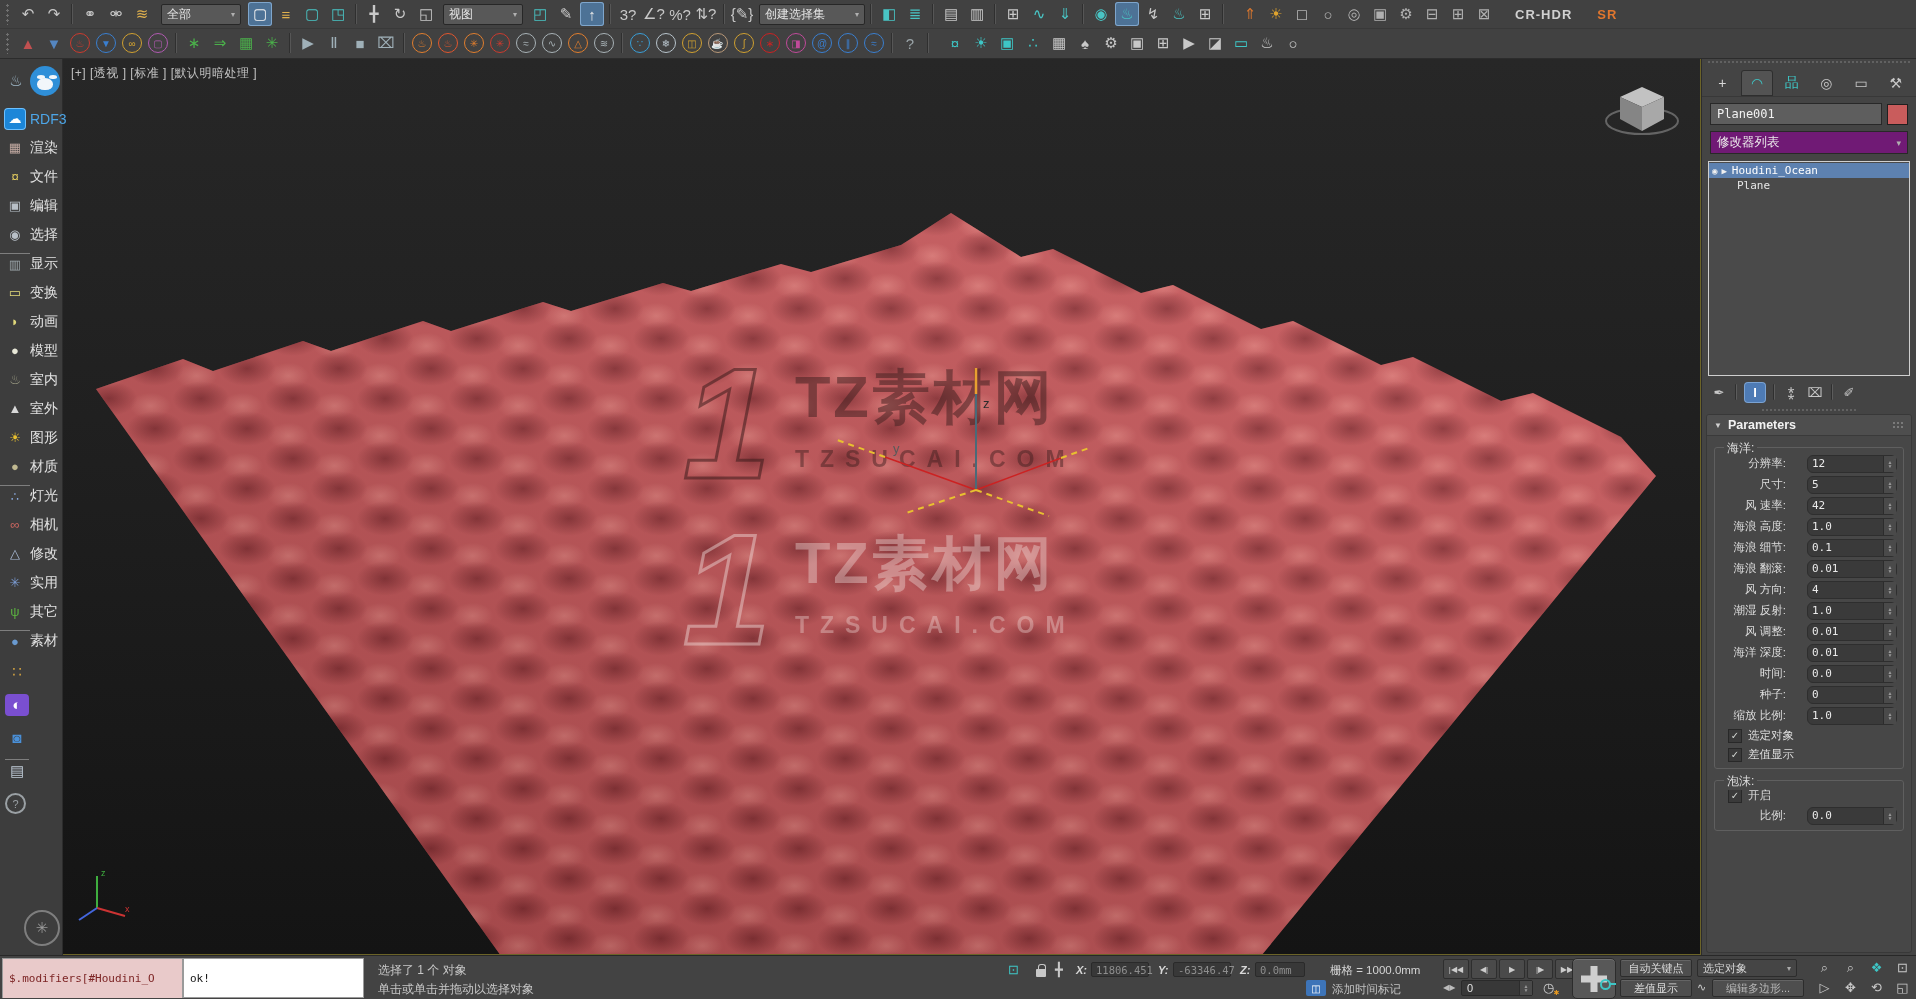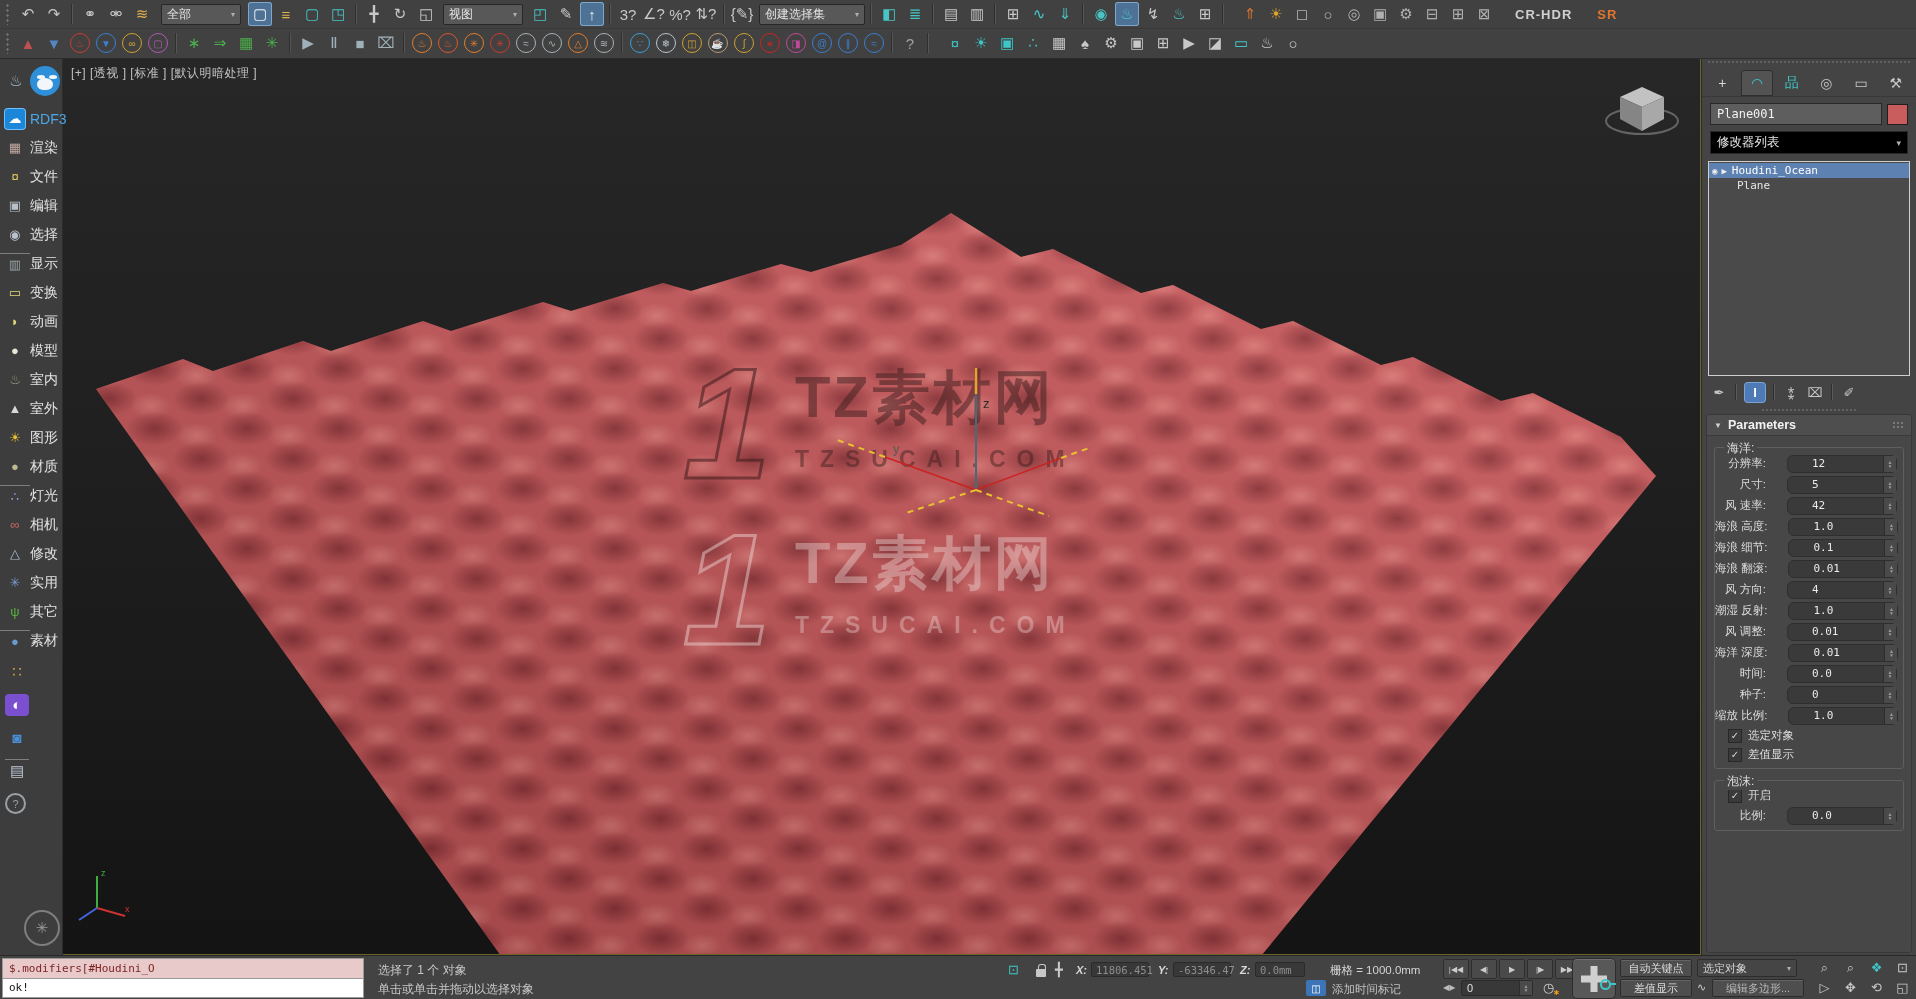--- a/index.html
+++ b/index.html
@@ -82,21 +82,21 @@
         border-left:1px solid #2c2c2c;z-index:5;display:flex;flex-direction:column;overflow:hidden;box-sizing:border-box;}
   .rgrip{height:4px;margin:3px 6px 1px;border-top:2px dotted #616161;}
   .rtabs{display:flex;height:28px;padding:0 3px;border-bottom:1px solid #383838;}
   .rtab{flex:1;display:flex;align-items:center;justify-content:center;font-size:14px;margin:2px 1px 0;
         border-radius:3px 3px 0 0;}
   .rtab[data-sel]{background:#535353;box-shadow:inset 0 0 0 1px #2e2e2e;}
   .rname{display:flex;align-items:center;gap:5px;padding:6px 8px 3px;}
   .namefield{flex:1;height:20px;background:#5e5e5e;border:1px solid #282828;color:#f2f2f2;
         font:12px "DejaVu Sans Mono",monospace;display:flex;align-items:center;padding-left:6px;}
   .swatch{width:19px;height:19px;border:1px solid #202020;flex:none;}
-  .modlist{height:21px;margin:3px 8px 7px;background:#000000;border:1px solid #282828;display:flex;
+  .modlist{height:21px;margin:3px 8px 7px;background:#701a75;border:1px solid #282828;display:flex;
         align-items:center;justify-content:space-between;padding:0 6px;font-size:12.5px;color:#ececec;}
   .modlist::after{content:"▾";font-size:9px;color:#b0b0b0;}
   .qgrid{display:grid;grid-template-columns:1fr 1fr;gap:4px;margin:0 8px 8px;}
   .qbtn{height:19px;background:#565656;border:1px solid #2d2d2d;box-shadow:inset 0 1px 0 #6d6d6d;
         border-radius:2px;display:flex;align-items:center;justify-content:center;font-size:11.5px;color:#979797;}
   .qbtn[data-en]{color:#ededed;}
   .stack{margin:0 6px;background:#4a4a4a;border:1px solid #cfcfcf;height:212px;padding-top:1px;overflow:hidden;}
   .srowm{height:15px;display:flex;align-items:center;font:11px "DejaVu Sans Mono",monospace;color:#e6e6e6;}
   .srowm .pre{display:none;}
   .srowm[data-sel]{background:#5d81b0;color:#fff;}
@@ -110,36 +110,36 @@
   .rollhead{height:20px;display:flex;align-items:center;padding:0 7px;background:#4e4e4e;
         border-bottom:1px solid #3a3a3a;color:#f2f2f2;font-weight:bold;font-size:12.5px;gap:6px;}
   .rollhead .rarrow{font-size:8px;color:#cfcfcf;}
   .rollhead .rgrab{margin-left:auto;width:12px;height:8px;
         background-image:radial-gradient(#7a7a7a 1px, transparent 1.2px);background-size:4px 4px;}
   .pgroup{border:1px solid #5f5f5f;border-radius:3px;margin:11px 7px 6px;padding:5px 4px 4px 0;position:relative;}
   .pgroup .glabel{position:absolute;top:-8px;left:9px;background:#474747;padding:0 3px;font-size:12px;color:#dedede;}
   .prow{display:flex;align-items:center;height:21px;gap:16px;}
   .plabel{flex:1;text-align:right;font-size:11.5px;color:#dcdcdc;margin-right:5px;white-space:nowrap;}
   .pfield{width:88px;height:16px;background:#3a3a3a;border:1px solid #2e2e2e;border-radius:6px;
-        display:flex;align-items:center;flex:none;margin-right:2px;padding-left:20px;}
+        display:flex;align-items:center;flex:none;margin-right:2px;}
   .pval{flex:1;font:11px "DejaVu Sans Mono",monospace;color:#eaeaea;padding-left:4px;}
   .pspin{width:12px;height:100%;background:#4a4a4a;border-left:1px solid #2c2c2c;display:flex;
         flex-direction:column;align-items:center;justify-content:center;color:#9a9a9a;font-size:5px;line-height:4px;}
   .pspin::before{content:"▲";}
   .pspin::after{content:"▼";}
   .chkrow{display:flex;align-items:center;height:19px;padding-left:13px;gap:6px;}
   .cbox{width:12px;height:12px;background:#3a3a3a;border:1px solid #282828;display:flex;align-items:center;
         justify-content:center;color:#d2d6d2;font-size:10px;flex:none;}
   .cbox::before{content:"✓";}
   .chklabel{font-size:11.5px;color:#dcdcdc;}
   
   .statusbar{position:absolute;left:0;top:955px;width:1916px;height:44px;background:#434343;
         border-top:1px solid #282828;z-index:6;font-size:12px;}
   .sbabs{position:absolute;}
-  .listener{left:2px;top:2px;width:362px;height:40px;display:flex;flex-direction:column;}
+  .listener{left:2px;top:2px;width:362px;height:40px;display:flex;flex-direction:row;}
   .lis1{flex:1;background:#e9caca;color:#7c2424;font:11px "DejaVu Sans Mono",monospace;display:flex;
         align-items:center;padding-left:6px;border:1px solid #9a9a9a;border-bottom:none;}
   .lis2{flex:1;background:#ffffff;color:#151515;font:11px "DejaVu Sans Mono",monospace;display:flex;
         align-items:center;padding-left:6px;border:1px solid #9a9a9a;}
   .prompt1{left:378px;top:6px;color:#c8c8c8;}
   .prompt2{left:378px;top:25px;color:#c8c8c8;}
   .sbicon{font-size:13px;color:#c8c8c8;}
   .lockicon{left:1036px;top:13px;width:10px;height:8px;background:#c8c8c8;border-radius:1px;}
   .lockicon::before{content:"";position:absolute;top:-5px;left:1.5px;width:6px;height:5px;
         border:1.5px solid #c8c8c8;border-bottom:none;border-radius:3px 3px 0 0;}

